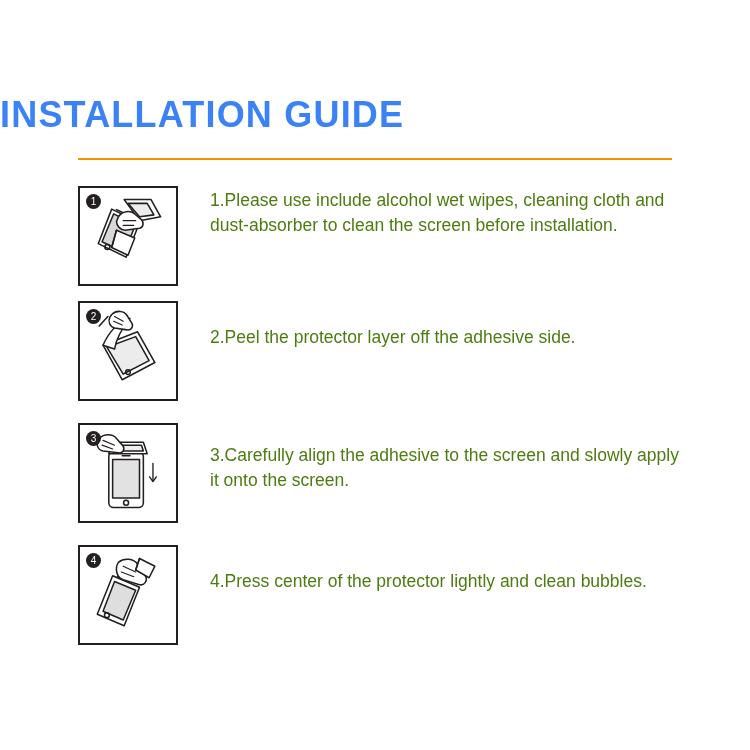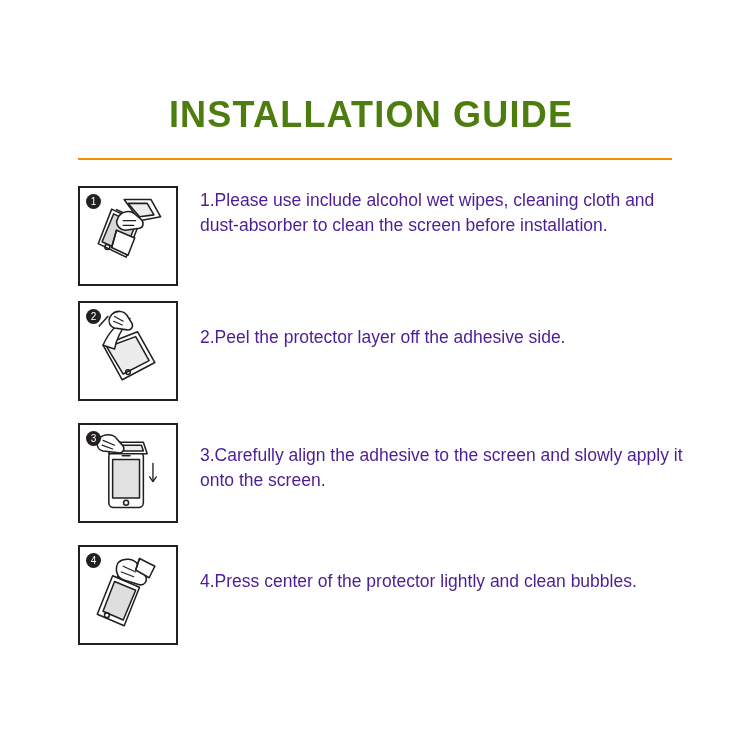--- a/index.html
+++ b/index.html
@@ -19,25 +19,25 @@
     width: 750px;
     height: 750px;
     box-sizing: border-box;
     background: #ffffff;
   }
   .title {
     position: absolute;
     left: 0;
     right: 8px;
     top: 94px;
-    text-align: center;
+    text-align: left;
     font-size: 36px;
     font-weight: bold;
     letter-spacing: 1.2px;
-    color: #4d7c0f;
+    color: #3b82f6;
     font-family: "Liberation Sans", sans-serif;
   }
   .rule {
     position: absolute;
     left: 78px;
     right: 78px;
     top: 158px;
     height: 2px;
     background: #f29100;
   }
@@ -80,25 +80,25 @@
   .thumb svg {
     position: absolute;
     left: 0;
     top: 0;
     width: 100%;
     height: 100%;
     display: block;
   }
   .step-text {
     flex: 1;
-    padding-left: 22px;
+    padding-left: 32px;
     padding-top: 6px;
     font-size: 17.5px;
     line-height: 1.45;
-    color: #4c1d95;
+    color: #4d7c0f;
     font-family: "Liberation Sans", sans-serif;
   }
   .step-text .num {
     font-size: 17.5px;
   }
   .step-2 .step-text,
   .step-4 .step-text { padding-top: 24px; }
   .step-3 .step-text { padding-top: 20px; }
   .step-1 .step-text { padding-top: 2px; }
   .step-2 .thumb, .step-3 .thumb, .step-4 .thumb { margin-top: 0; }

